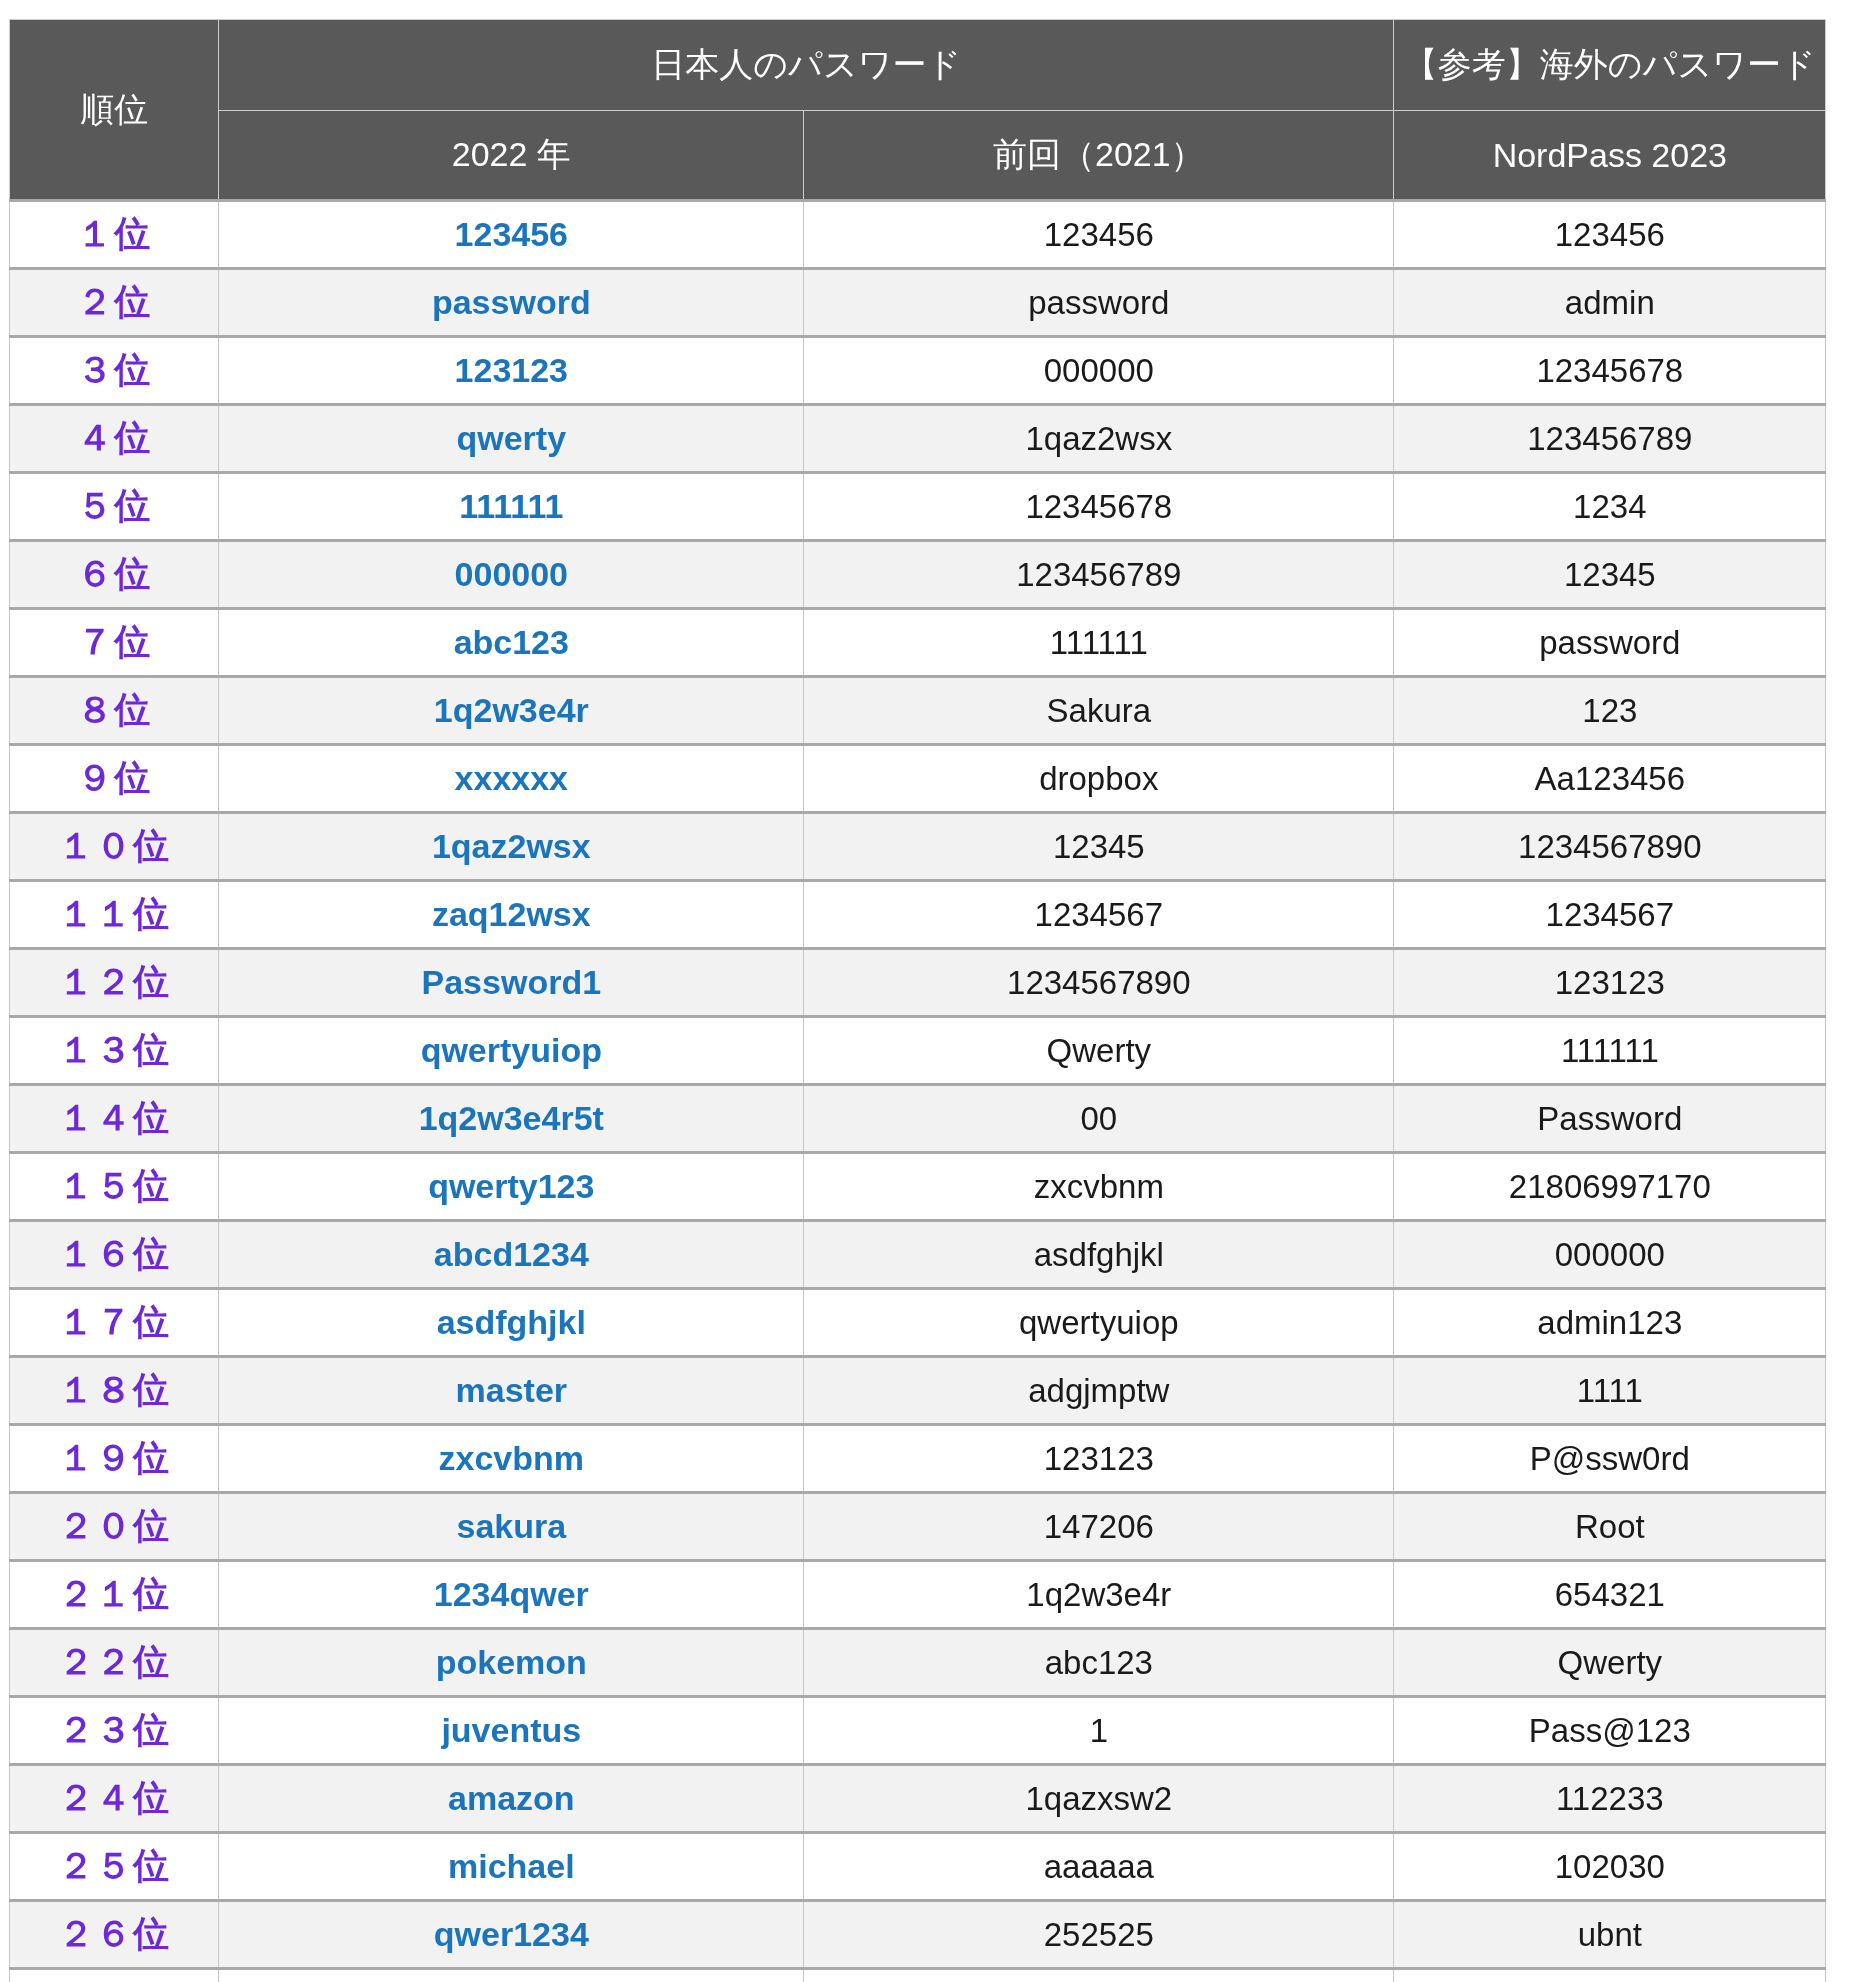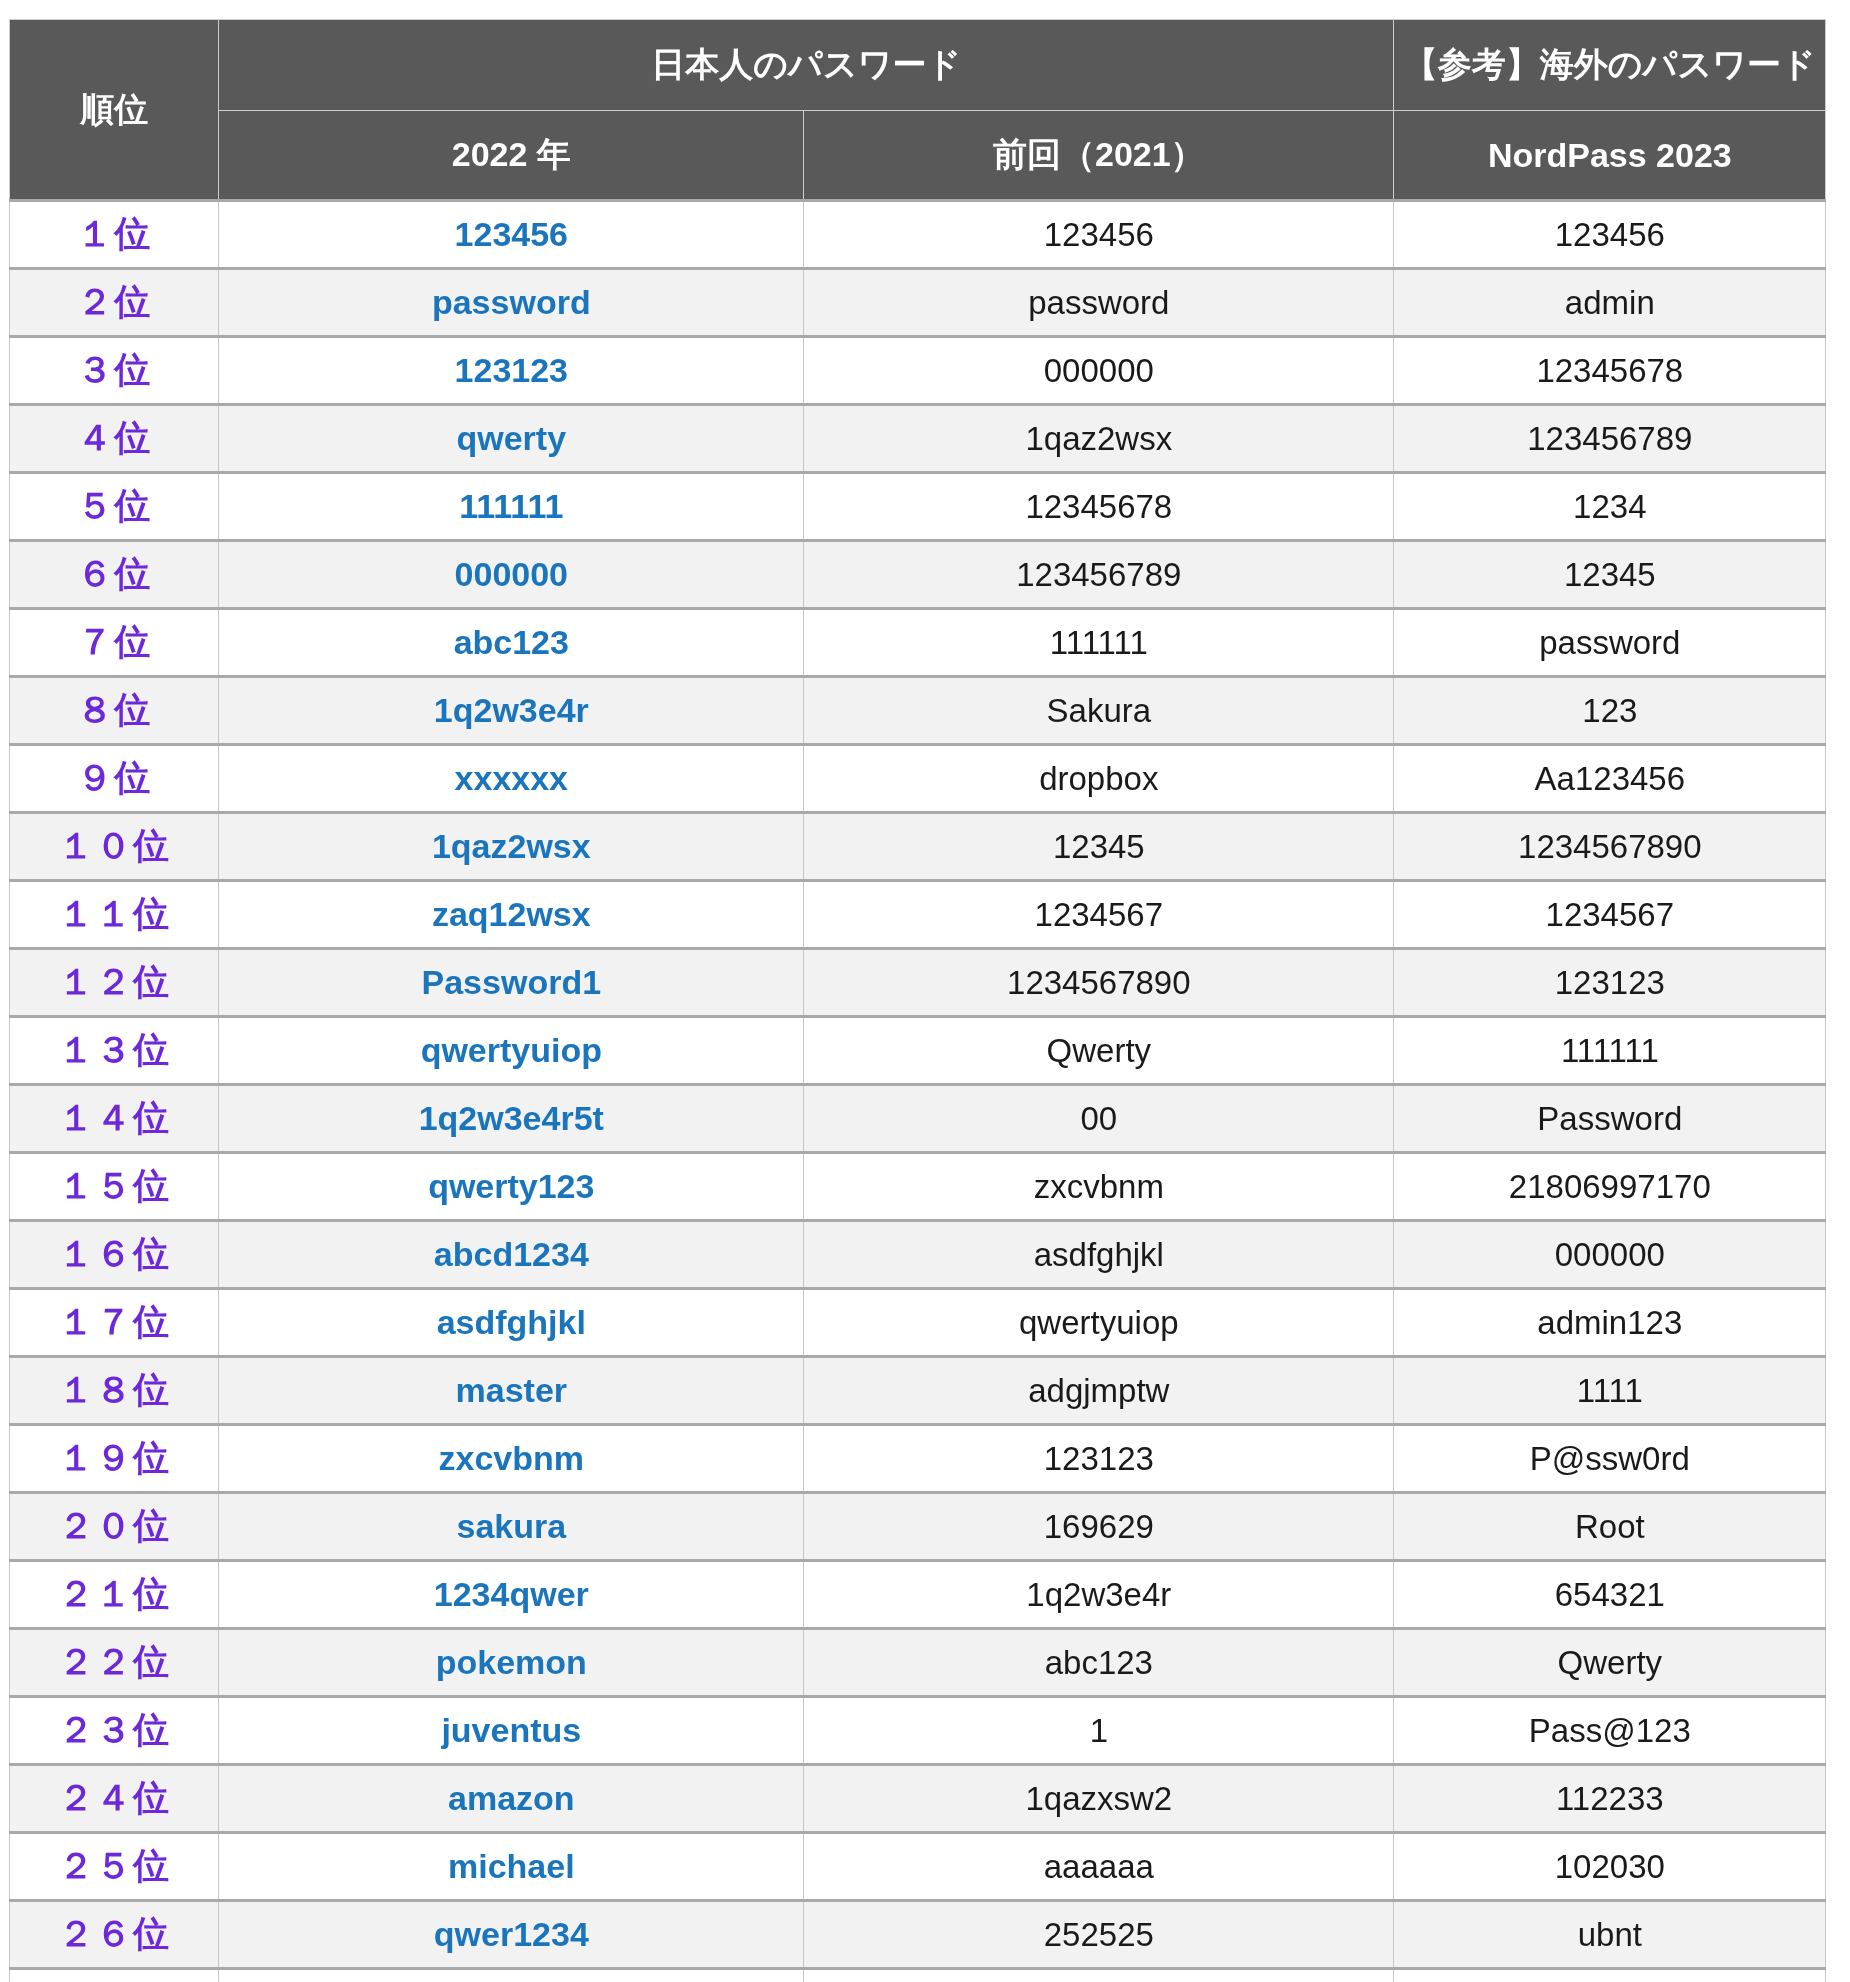--- a/index.html
+++ b/index.html
@@ -13,21 +13,21 @@
   table.pw-table{
     border-collapse:collapse;
     table-layout:fixed;
     width:1816px;
     margin:19.4px 0 0 9.3px;
     border:1.5px solid #bdbdbd;
   }
   .pw-table th{
     background:#595959;
     color:#ffffff;
-    font-weight:700;
+    font-weight:400;
     font-size:34px;
     text-align:center;
     vertical-align:middle;
     border:1.5px solid #cdcdcd;
     padding:0;
   }
   .pw-table thead tr.h1 th{height:90px;}
   .pw-table thead tr.h2 th{height:88px;border-bottom:3.9px solid #a9a9a9;}
   .pw-table th.rank-h{border-bottom:3.9px solid #a9a9a9;}
   .pw-table tbody td{
@@ -195,21 +195,21 @@
         </tr>
         <tr>
           <td class="rank">１９位</td>
           <td class="jp2024">zxcvbnm</td>
           <td class="plain">123123</td>
           <td class="plain">P@ssw0rd</td>
         </tr>
         <tr>
           <td class="rank">２０位</td>
           <td class="jp2024">sakura</td>
-          <td class="plain">169629</td>
+          <td class="plain">147206</td>
           <td class="plain">Root</td>
         </tr>
         <tr>
           <td class="rank">２１位</td>
           <td class="jp2024">1234qwer</td>
           <td class="plain">1q2w3e4r</td>
           <td class="plain">654321</td>
         </tr>
         <tr>
           <td class="rank">２２位</td>

